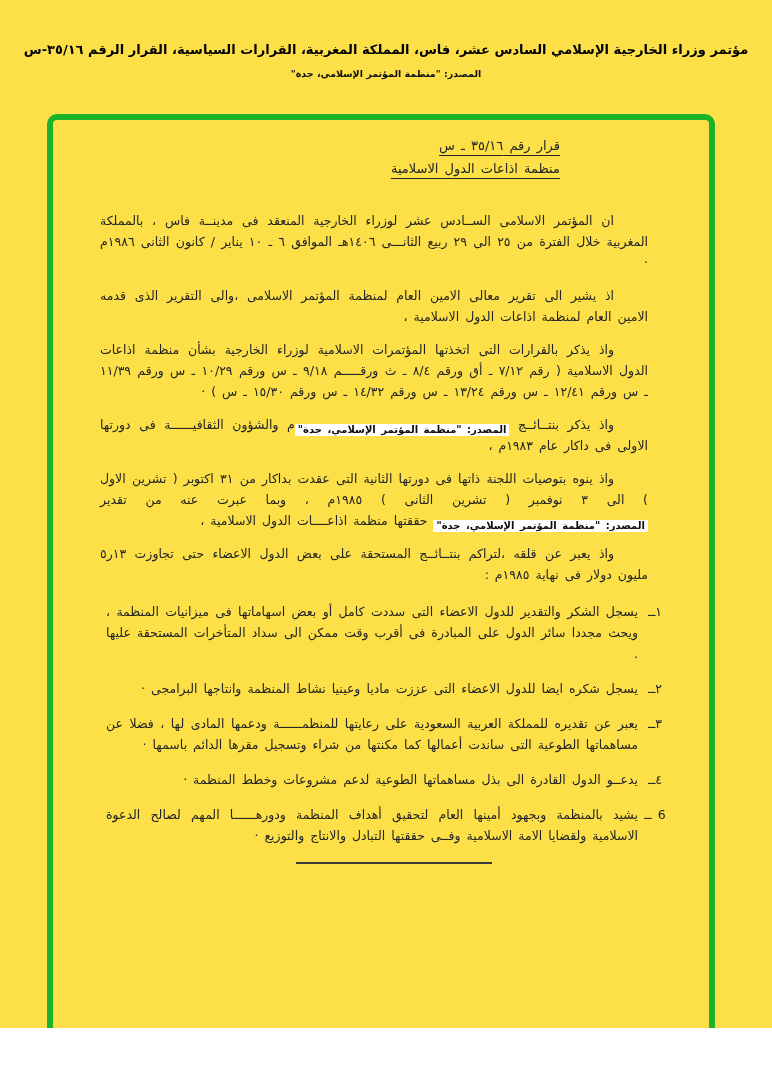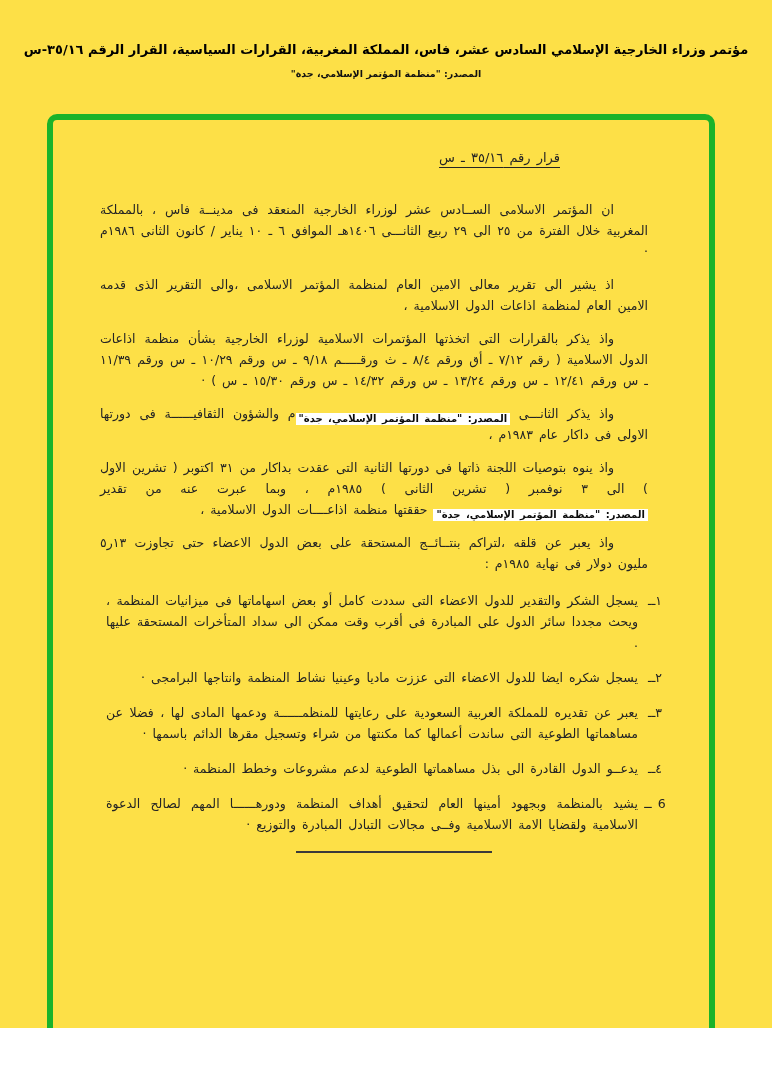--- a/index.html
+++ b/index.html
@@ -13,21 +13,21 @@
   }
   .hdr2{
     position:absolute;top:68px;left:0;right:0;text-align:center;
     direction:rtl;font-weight:bold;font-size:9.5px;color:#111;
   }
   .frame{
     position:absolute;left:47px;top:114px;width:668px;height:937px;
     box-sizing:border-box;border:6px solid #1bb32a;border-radius:10px;
   }
   .content{
-    position:absolute;left:100px;top:146px;width:572px;
+    position:absolute;left:100px;top:134px;width:572px;
     direction:rtl;text-align:right;font-size:12.5px;line-height:21px;
     color:#242424;word-spacing:2px;
   }
   .title{margin:0 112px 30px 0;font-size:13px;line-height:23px;white-space:nowrap;}
   .title .t{display:block;text-decoration:underline;text-underline-offset:5px;}
   .para{
     margin:0 24px 12px 0;text-indent:34px;text-align:justify;
   }
   .para:last-of-type{margin-bottom:0;}
   .lead{text-underline-offset:4px;}
@@ -54,29 +54,30 @@
 
   <div class="hdr1">مؤتمر وزراء الخارجية الإسلامي السادس عشر، فاس، المملكة المغربية، القرارات السياسية، القرار الرقم ٣٥/١٦-س</div>
   <div class="hdr2">المصدر:  "منظمة المؤتمر الإسلامي، جدة"</div>
 
   <div class="frame"></div>
 
   <div class="content">
 
     <div class="title">
       <span class="t">قرار رقم ٣٥/١٦ ـ س</span>
+      <span class="t">منظمة اذاعات الدول الاسلامية</span>
     </div>
 
     <p class="para"><span>ان المؤتمر الاسلامى الســادس عشر لوزراء الخارجية المنعقد فى مدينــة فاس ، بالمملكة المغربية خلال الفترة من ٢٥ الى ٢٩ ربيع الثانـــى ١٤٠٦هـ الموافق ٦ ـ ١٠ يناير / كانون الثانى ١٩٨٦م ·</span></p>
 
     <p class="para"><span class="lead">اذ يشير</span><span> الى تقرير معالى الامين العام لمنظمة المؤتمر الاسلامى ،والى التقرير الذى قدمه الامين العام لمنظمة اذاعات الدول الاسلامية ،</span></p>
 
     <p class="para"><span class="lead">واذ يذكر</span><span> بالقرارات التى اتخذتها المؤتمرات الاسلامية لوزراء الخارجية بشأن منظمة اذاعات الدول الاسلامية ( رقم ٧/١٢ ـ أق ورقم ٨/٤ ـ ث ورقـــــم ٩/١٨ ـ س ورقم ١٠/٢٩ ـ س ورقم ١١/٣٩ ـ س ورقم ١٢/٤١ ـ س ورقم ١٣/٢٤ ـ س ورقم ١٤/٣٢ ـ س ورقم ١٥/٣٠ ـ س ) ·</span></p>
 
-    <p class="para"><span class="lead">واذ يذكر</span><span> الثانـــى </span><span class="wm">المصدر:  "منظمة المؤتمر الإسلامي، جدة"</span><span>م والشؤون الثقافيــــــة فى دورتها الاولى فى داكار عام ١٩٨٣م ،</span></p>
+    <p class="para"><span class="lead">واذ يذكر</span><span> بنتــائــج </span><span class="wm">المصدر:  "منظمة المؤتمر الإسلامي، جدة"</span><span>م والشؤون الثقافيــــــة فى دورتها الاولى فى داكار عام ١٩٨٣م ،</span></p>
 
     <p class="para"><span class="lead">واذ ينوه</span><span> بتوصيات اللجنة ذاتها فى دورتها الثانية التى عقدت بداكار من ٣١ اكتوبر ( تشرين الاول ) الى ٣ نوفمبر ( تشرين الثانى ) ١٩٨٥م ، وبما عبرت عنه من تقدير </span><span class="wm">المصدر:  "منظمة المؤتمر الإسلامي، جدة"</span><span> حققتها منظمة اذاعــــات الدول الاسلامية ،</span></p>
 
 
     <p class="para"><span class="lead">واذ يعبر</span><span> عن قلقه ،لتراكم بنتــائــج المستحقة على بعض الدول الاعضاء حتى تجاوزت ١٣ر٥ مليون دولار فى نهاية ١٩٨٥م :</span></p>
 
     <div class="items">
 
       <div class="item">
         <span class="num">١ــ</span>
@@ -93,21 +94,21 @@
         <span class="body"><span class="lead">يعبر عن</span><span> تقديره للمملكة العربية السعودية على رعايتها للمنظمــــــة ودعمها المادى لها ، فضلا عن مساهماتها الطوعية التى ساندت أعمالها كما مكنتها من شراء وتسجيل مقرها الدائم باسمها ·</span></span>
       </div>
 
       <div class="item">
         <span class="num">٤ــ</span>
         <span class="body"><span class="lead">يدعــو</span><span> الدول القادرة الى بذل مساهماتها الطوعية لدعم مشروعات وخطط المنظمة ·</span></span>
       </div>
 
       <div class="item">
         <span class="num">6 ــ</span>
-        <span class="body"><span class="lead">يشيد</span><span> بالمنظمة وبجهود أمينها العام لتحقيق أهداف المنظمة ودورهــــــا المهم لصالح الدعوة الاسلامية ولقضايا الامة الاسلامية وفــى مجالات التبادل المبادرة والتوزيع ·</span></span>
+        <span class="body"><span class="lead">يشيد</span><span> بالمنظمة وبجهود أمينها العام لتحقيق أهداف المنظمة ودورهــــــا المهم لصالح الدعوة الاسلامية ولقضايا الامة الاسلامية وفــى حققتها التبادل والانتاج والتوزيع ·</span></span>
       </div>
 
     </div>
 
     <div class="divider"></div>
 
   </div>
 
 </div>
 

